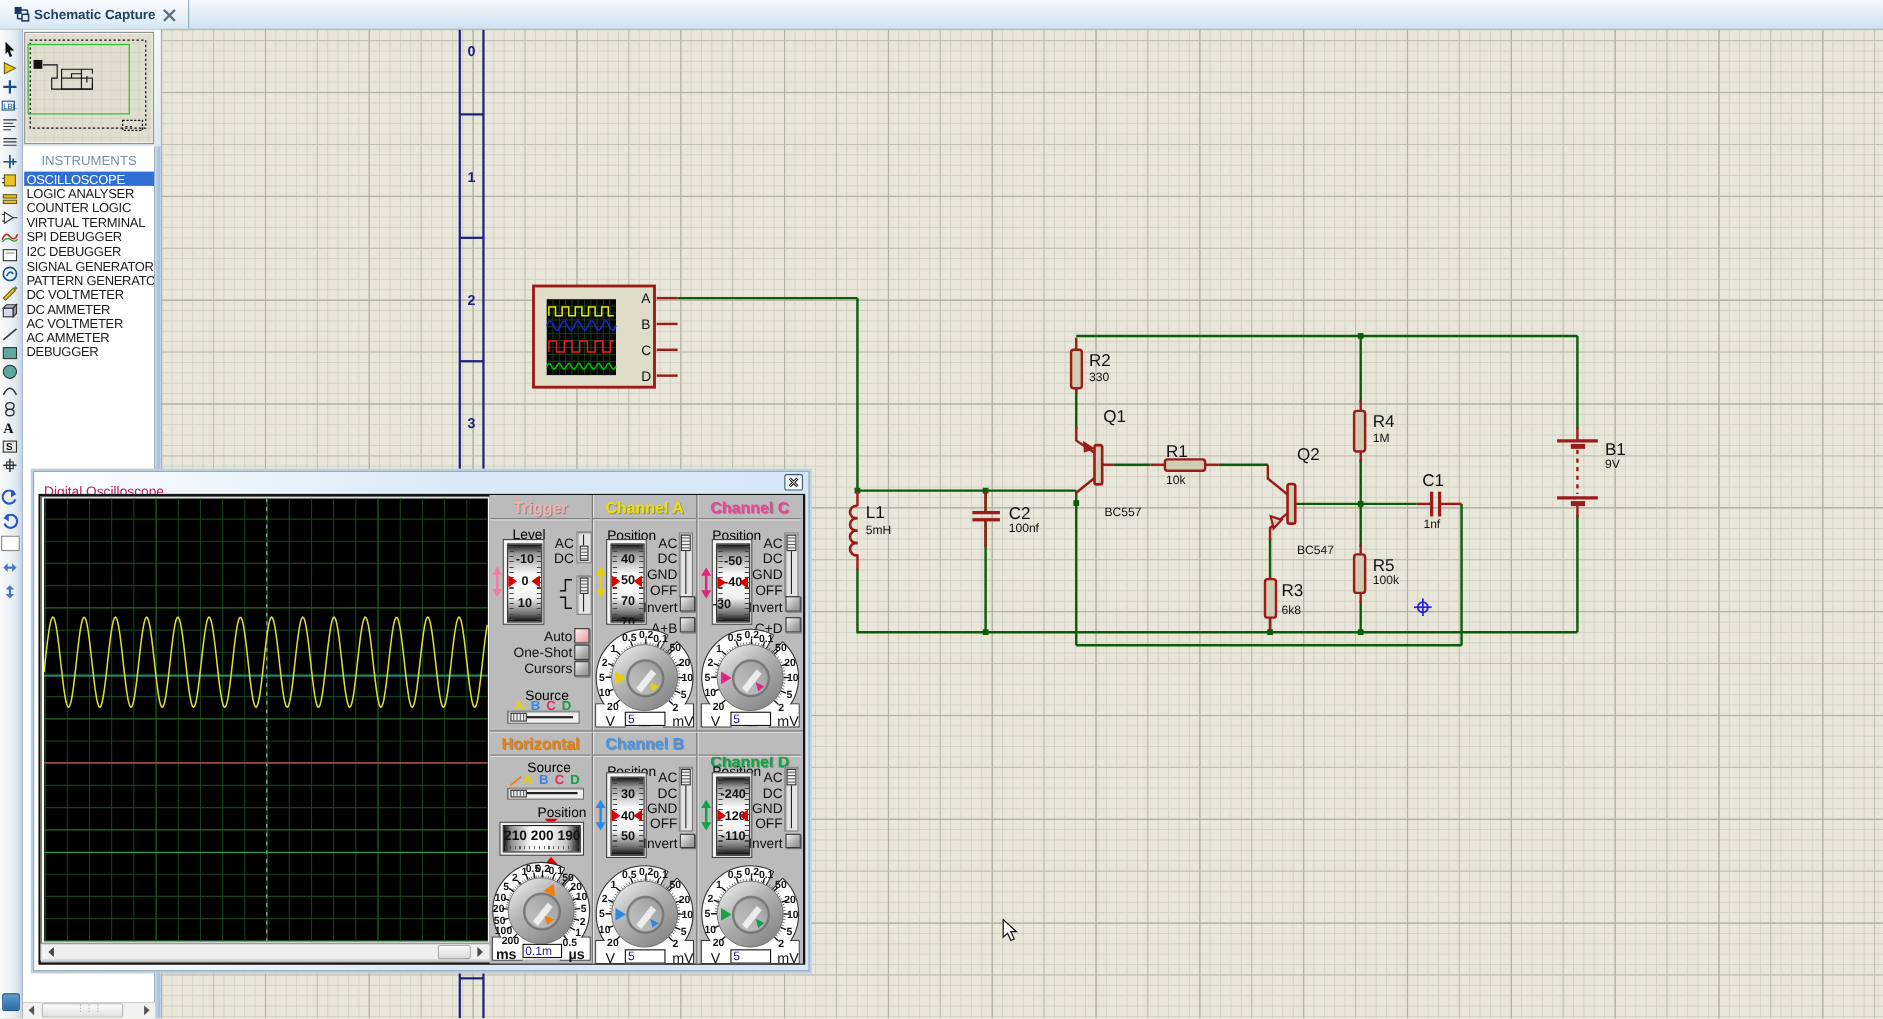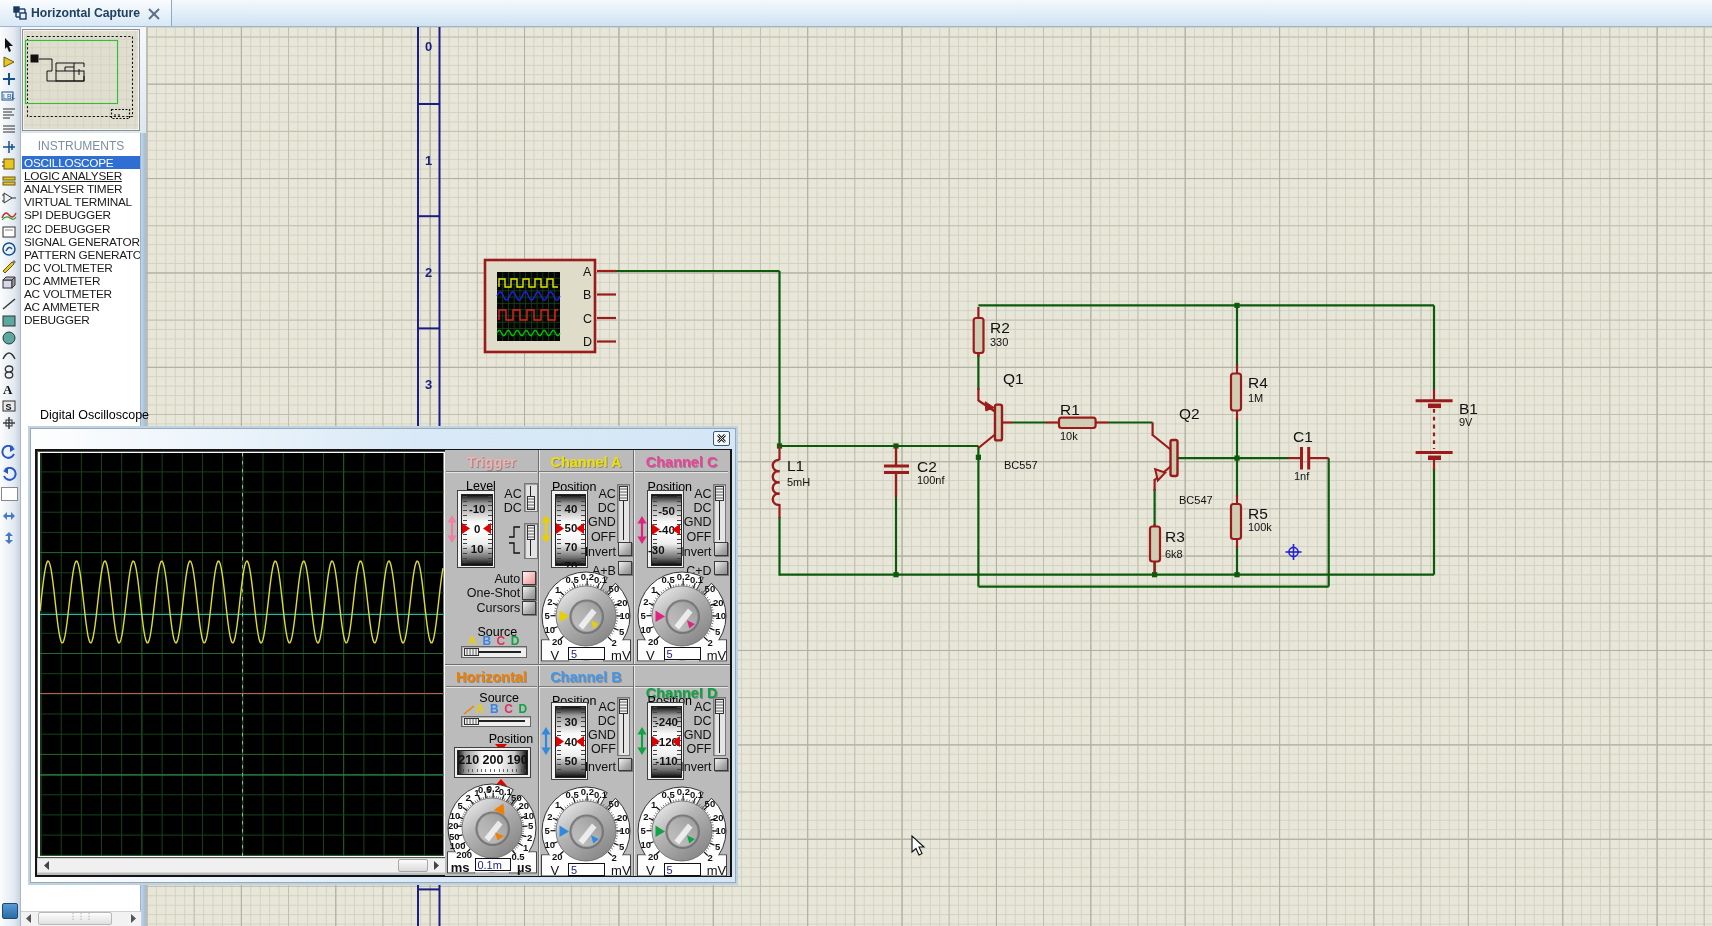--- a/index.html
+++ b/index.html
@@ -170,21 +170,21 @@
 <svg width="16" height="16" style="position:absolute;left:12px;top:5px">
     <g stroke="#1B3A63" stroke-width="1.4" fill="none">
       <rect x="2" y="2" width="5" height="5" fill="#1B3A63"></rect>
       <rect x="8" y="8" width="6" height="6"></rect>
       <line x1="7" y1="4" x2="13" y2="4"></line>
       <line x1="13" y1="4" x2="13" y2="8"></line>
       <line x1="4" y1="7" x2="4" y2="12"></line>
       <line x1="4" y1="12" x2="8" y2="12"></line>
     </g>
   </svg>
-<div style="position:absolute;left:31.0px;top:6.0px;font:bold 12.2px 'Liberation Sans',sans-serif;color:#21415F;white-space:nowrap;">Horizontal Capture</div>
+<div style="position:absolute;left:31.0px;top:6.0px;font:bold 12.2px 'Liberation Sans',sans-serif;color:#21415F;white-space:nowrap;">Schematic Capture</div>
 <svg width="14" height="14" style="position:absolute;left:147px;top:6.5px">
     <g stroke="#5A7184" stroke-width="2" fill="none">
       <line x1="2" y1="2" x2="12" y2="12"></line>
       <line x1="12" y1="2" x2="2" y2="12"></line>
     </g>
   </svg>
 <div style="position:absolute;left:0.0px;top:27.0px;width:21.0px;height:899.0px;background:linear-gradient(90deg,#FBFCFD,#E3EAF1 70%,#C8D4E0);border-right:1px solid #A8B8C8;"></div>
 <svg width="17" height="16" style="position:absolute;left:1px;top:37px">
     <path d="M4,1 L12,9 L8,9 L10,14 L8,15 L6,10 L4,12 Z" fill="#111"></path>
   </svg>
@@ -315,22 +315,22 @@
     <rect x="89.5" y="80.5" width="18" height="9" fill="none" stroke="#111" stroke-width="1.2" stroke-dasharray="2,1.5"></rect>
     <path d="M92,86 l2,0 m2,0 l2,0" stroke="#111" stroke-width="1"></path>
   </svg>
 <div style="position:absolute;left:21.0px;top:133.0px;width:125.0px;height:793.0px;background:#FFFFFF;"></div>
 <div style="position:absolute;left:141.0px;top:133.0px;width:5.0px;height:793.0px;background:linear-gradient(90deg,#C2D4E6,#9FBCD8);"></div>
 <div style="position:absolute;left:21.0px;top:133.0px;width:120.0px;height:793.0px;background:#FFFFFF;border-right:1px solid #A0B4C8;"></div>
 <div style="position:absolute;left:-119.0px;top:139.0px;width:400px;text-align:center;font:normal 12.0px 'Liberation Sans',sans-serif;color:#7A8FA6;white-space:nowrap;">INSTRUMENTS</div>
 <div style="position:absolute;left:21.0px;top:133.0px;width:119.0px;height:778.0px;overflow:hidden;">
     <div style="position:absolute;left:1px;top:22.5px;width:118px;height:13.2px;background:#2F6FD3;"></div>
     <div style="position:absolute;left:3px;top:23.0px;font:11.8px 'Liberation Sans',sans-serif;letter-spacing:-0.25px;color:#FFF;white-space:nowrap;">OSCILLOSCOPE</div>
-    <div style="position:absolute;left:3px;top:36.1px;font:11.8px 'Liberation Sans',sans-serif;letter-spacing:-0.25px;color:#1A1A1A;white-space:nowrap;text-decoration:underline;">LOGIC ANALYSER</div>
-    <div style="position:absolute;left:3px;top:49.2px;font:11.8px 'Liberation Sans',sans-serif;letter-spacing:-0.25px;color:#1A1A1A;white-space:nowrap;">ANALYSER TIMER</div>
+    <div style="position:absolute;left:3px;top:36.1px;font:11.8px 'Liberation Sans',sans-serif;letter-spacing:-0.25px;color:#1A1A1A;white-space:nowrap;">LOGIC ANALYSER</div>
+    <div style="position:absolute;left:3px;top:49.2px;font:11.8px 'Liberation Sans',sans-serif;letter-spacing:-0.25px;color:#1A1A1A;white-space:nowrap;">COUNTER LOGIC</div>
     <div style="position:absolute;left:3px;top:62.3px;font:11.8px 'Liberation Sans',sans-serif;letter-spacing:-0.25px;color:#1A1A1A;white-space:nowrap;">VIRTUAL TERMINAL</div>
     <div style="position:absolute;left:3px;top:75.4px;font:11.8px 'Liberation Sans',sans-serif;letter-spacing:-0.25px;color:#1A1A1A;white-space:nowrap;">SPI DEBUGGER</div>
     <div style="position:absolute;left:3px;top:88.5px;font:11.8px 'Liberation Sans',sans-serif;letter-spacing:-0.25px;color:#1A1A1A;white-space:nowrap;">I2C DEBUGGER</div>
     <div style="position:absolute;left:3px;top:101.6px;font:11.8px 'Liberation Sans',sans-serif;letter-spacing:-0.25px;color:#1A1A1A;white-space:nowrap;">SIGNAL GENERATOR</div>
     <div style="position:absolute;left:3px;top:114.7px;font:11.8px 'Liberation Sans',sans-serif;letter-spacing:-0.25px;color:#1A1A1A;white-space:nowrap;">PATTERN GENERATO</div>
     <div style="position:absolute;left:3px;top:127.8px;font:11.8px 'Liberation Sans',sans-serif;letter-spacing:-0.25px;color:#1A1A1A;white-space:nowrap;">DC VOLTMETER</div>
     <div style="position:absolute;left:3px;top:140.9px;font:11.8px 'Liberation Sans',sans-serif;letter-spacing:-0.25px;color:#1A1A1A;white-space:nowrap;">DC AMMETER</div>
     <div style="position:absolute;left:3px;top:154.0px;font:11.8px 'Liberation Sans',sans-serif;letter-spacing:-0.25px;color:#1A1A1A;white-space:nowrap;">AC VOLTMETER</div>
     <div style="position:absolute;left:3px;top:167.1px;font:11.8px 'Liberation Sans',sans-serif;letter-spacing:-0.25px;color:#1A1A1A;white-space:nowrap;">AC AMMETER</div>
     <div style="position:absolute;left:3px;top:180.2px;font:11.8px 'Liberation Sans',sans-serif;letter-spacing:-0.25px;color:#1A1A1A;white-space:nowrap;">DEBUGGER</div>
@@ -339,21 +339,21 @@
 <svg width="8" height="9" style="position:absolute;left:25px;top:914px">
     <path d="M6,0 L1,4.5 L6,9 Z" fill="#555"></path>
   </svg>
 <svg width="8" height="9" style="position:absolute;left:129px;top:914px">
     <path d="M2,0 L7,4.5 L2,9 Z" fill="#555"></path>
   </svg>
 <div style="position:absolute;left:38.0px;top:912.0px;width:74.0px;height:13.0px;background:linear-gradient(#FDFDFD,#E0E0E0);border:1px solid #B8B8B8;border-radius:2px;"></div>
 <div style="position:absolute;left:69.0px;top:912.0px;font:normal 8.0px 'Liberation Sans',sans-serif;color:#909090;white-space:nowrap;">⋮⋮⋮</div>
 <div style="position:absolute;left:28.0px;top:426.0px;width:710.0px;height:459.0px;background:#BFD2E2;"></div>
 <div style="position:absolute;left:30.0px;top:428.0px;width:706.0px;height:455.0px;background:linear-gradient(90deg,#FEFEFE,#F0F6FC 20%,#D9E9F7 55%,#D5E6F6);border:1px solid #98A9B8;"></div>
-<div style="position:absolute;left:40.0px;top:408px;font:normal 12.5px 'Liberation Sans',sans-serif;color:#000000;white-space:nowrap;">Digital Oscilloscope</div>
+<div style="position:absolute;left:40.0px;top:440px;font:normal 12.5px 'Liberation Sans',sans-serif;color:#be185d;white-space:nowrap;">Digital Oscilloscope</div>
 <div style="position:absolute;left:713.0px;top:431.0px;width:17.0px;height:15.0px;background:#F4F8FC;border:1.5px solid #3C5A74;border-radius:2px;"></div>
 <svg width="11" height="11" style="position:absolute;left:716.0px;top:433.0px">
     <g stroke="#222" stroke-width="2.6">
       <line x1="2" y1="2" x2="9" y2="9"></line>
       <line x1="9" y1="2" x2="2" y2="9"></line>
     </g>
     <g stroke="#fff" stroke-width="0.9">
       <line x1="2" y1="2" x2="9" y2="9"></line>
       <line x1="9" y1="2" x2="2" y2="9"></line>
     </g>

